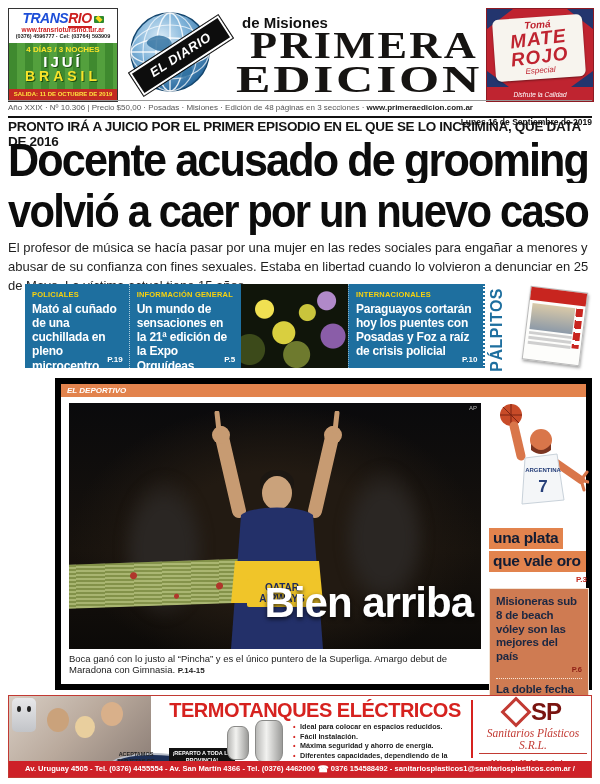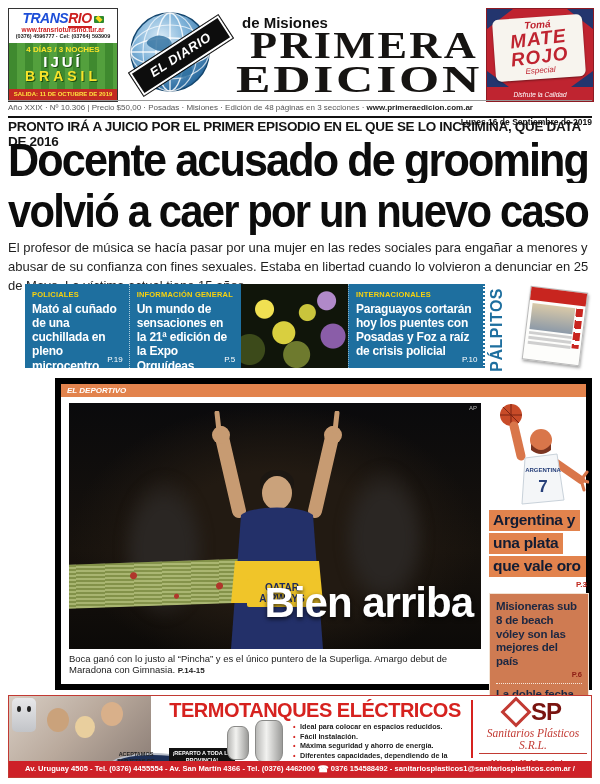--- a/index.html
+++ b/index.html
@@ -57,21 +57,21 @@
   .deck .pref{font-size:8px;font-weight:bold;color:#111;}
 
   
   .strip{left:25px;top:284px;width:567px;height:84px;display:flex;background:#1e6f9f;}
   .tbox{position:relative;padding:6px 7px 5px 7px;box-sizing:border-box;}
   .tb1{width:105px;border-right:1px dotted rgba(255,255,255,.65);}
   .tb2{width:112px;}
   .tb3{width:136px;border-left:1px dotted rgba(255,255,255,.45);}
   .tlabel{color:#f8d20e;font-size:7.5px;font-weight:bold;margin-bottom:3px;letter-spacing:.2px;}
   .thead{color:#fff;font-size:12px;font-weight:bold;line-height:1.18;letter-spacing:-0.2px;}
-  .tpage{position:absolute;right:6px;bottom:4px;color:#fff;font-size:8px;font-weight:normal;}
+  .tpage{position:absolute;right:6px;bottom:4px;color:#fff;font-size:8px;font-weight:bold;}
   .orchid{width:107px;background-color:#10150a;background-image:
     radial-gradient(circle at 22% 30%,#f0e052 0 9px,rgba(240,224,82,0) 10px),
     radial-gradient(circle at 40% 58%,#d9cf3f 0 11px,rgba(217,207,63,0) 12px),
     radial-gradient(circle at 62% 34%,#c9c43c 0 8px,rgba(201,196,60,0) 9px),
     radial-gradient(circle at 80% 20%,#b089c9 0 9px,rgba(176,137,201,0) 10px),
     radial-gradient(circle at 86% 62%,#8a5da8 0 12px,rgba(138,93,168,0) 13px),
     radial-gradient(circle at 52% 84%,#6e7a2e 0 13px,rgba(110,122,46,0) 14px),
     radial-gradient(circle at 8% 78%,#3c4a1a 0 15px,rgba(60,74,26,0) 16px);}
   .palp{width:107px;background:#fff;border-left:2px dotted #1e6f9f;position:relative;}
   .palp-label{position:absolute;left:3px;top:4px;writing-mode:vertical-rl;transform:rotate(180deg);color:#1e6f9f;font-size:16px;font-weight:bold;letter-spacing:.5px;}
@@ -281,21 +281,21 @@
         <line x1="92" y1="80" x2="98" y2="72" stroke="#d9764a" stroke-width="3" stroke-linecap="round"></line>
         <line x1="92" y1="80" x2="99" y2="82" stroke="#d9764a" stroke-width="3" stroke-linecap="round"></line>
         <line x1="92" y1="80" x2="95" y2="90" stroke="#d9764a" stroke-width="3" stroke-linecap="round"></line>
         <circle cx="52" cy="40" r="11" fill="#d9764a"></circle>
         <path d="M42,44 q10,12 20,0 l0,6 q-10,8 -20,0 z" fill="#7a3420"></path>
         <path d="M36,58 L68,54 L75,100 L33,104 Z" fill="#f4f6f8" stroke="#c9d2da" stroke-width="1"></path>
         <text x="54" y="72" font-size="6" font-weight="bold" fill="#27407a" text-anchor="middle" font-family="Liberation Sans, sans-serif">ARGENTINA</text>
         <text x="54" y="92" font-size="17" font-weight="bold" fill="#27407a" text-anchor="middle" font-family="Liberation Sans, sans-serif">7</text>
       </svg>
       <div>
-        <span class="sh-line">Argentina y</span><br>
+        <br>
         <span class="sh-line">una plata</span><br>
         <span class="sh-line">que vale oro</span>
       </div>
       <div class="sh-page">P.3</div>
       <div class="side-box">
         <div class="si-text">Misioneras sub 8 de beach vóley son las mejores del país</div>
         <div class="si-page">P.6</div>
         <div class="si-div"></div>
         <div class="si-text">La doble fecha del karting movilizó otra convocatoria récord</div>
         <div class="si-page">P.9</div>

